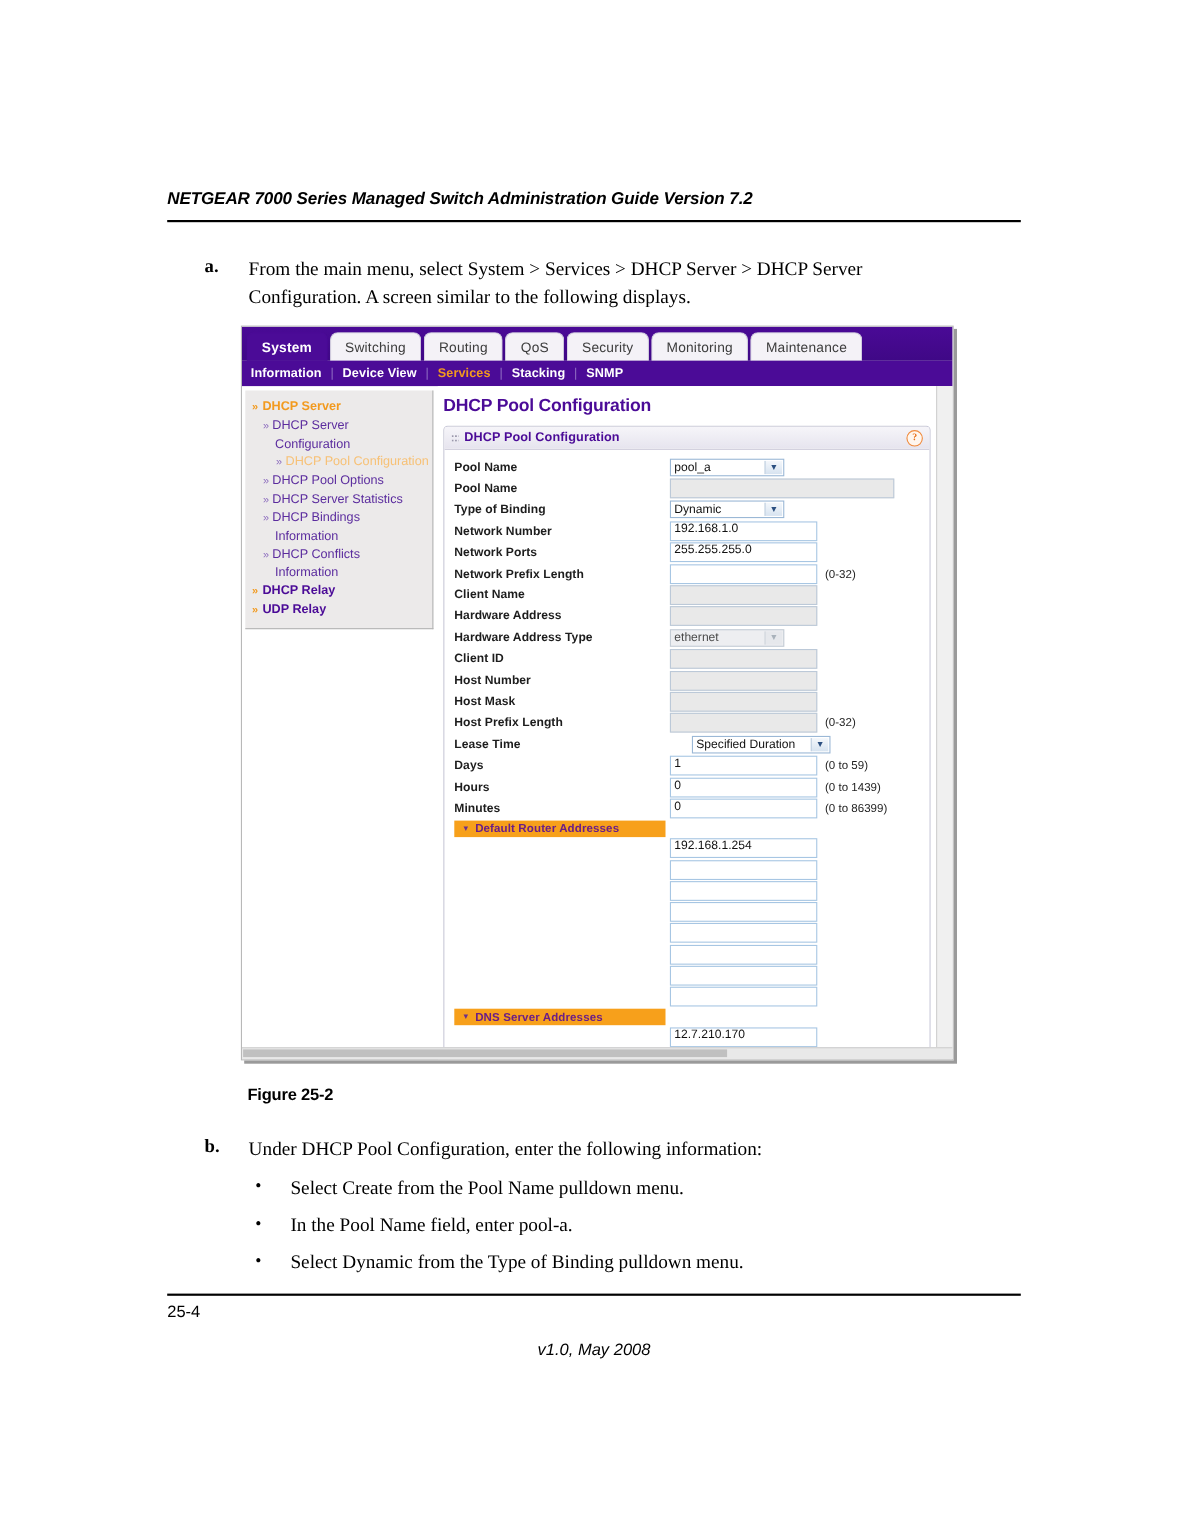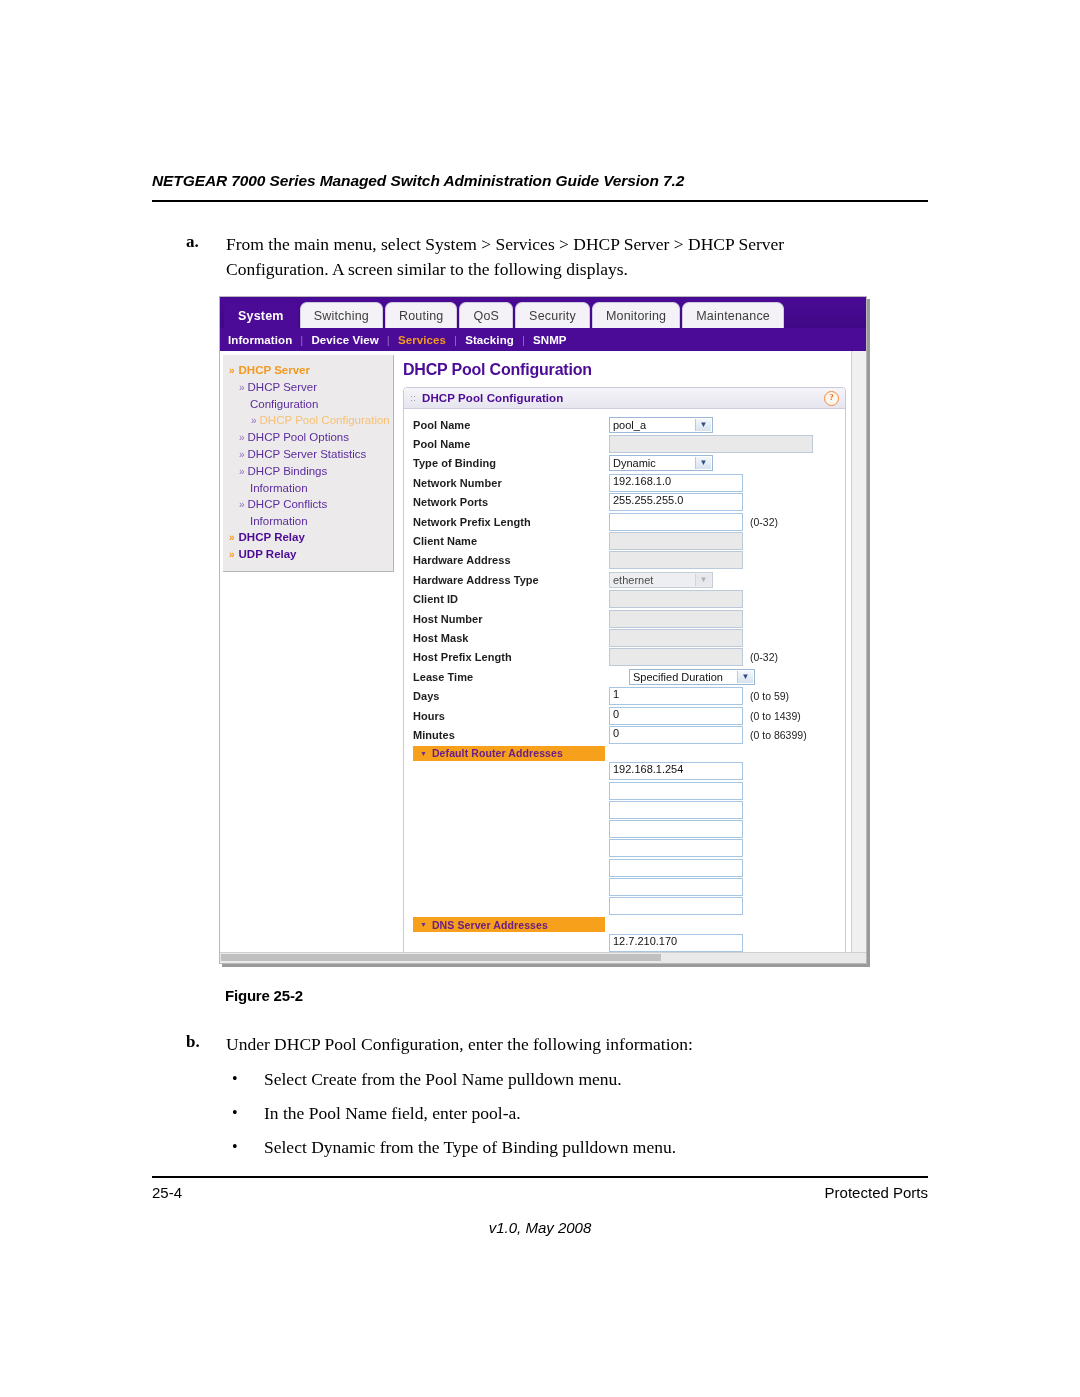--- a/index.html
+++ b/index.html
@@ -700,16 +700,15 @@
     <div class="body">Under DHCP Pool Configuration, enter the following information:</div>
   </div>
   <div class="bullets" id="bullets">
       <div class="bullet"><span>Select </span><b>Create</b><span> from the Pool Name pulldown menu.</span></div>
       <div class="bullet"><span>In the Pool Name field, enter </span><b>pool-a</b><span>.</span></div>
       <div class="bullet"><span>Select </span><b>Dynamic</b><span> from the Type of Binding pulldown menu.</span></div>
     </div>
 
   <div class="foot-rule"></div>
   <div class="foot-left">25-4</div>
-  <div class="foot-right">Protected Ports</div>
   <div class="foot-center">v1.0, May 2008</div>
 
 </div>
 
 </body></html>

